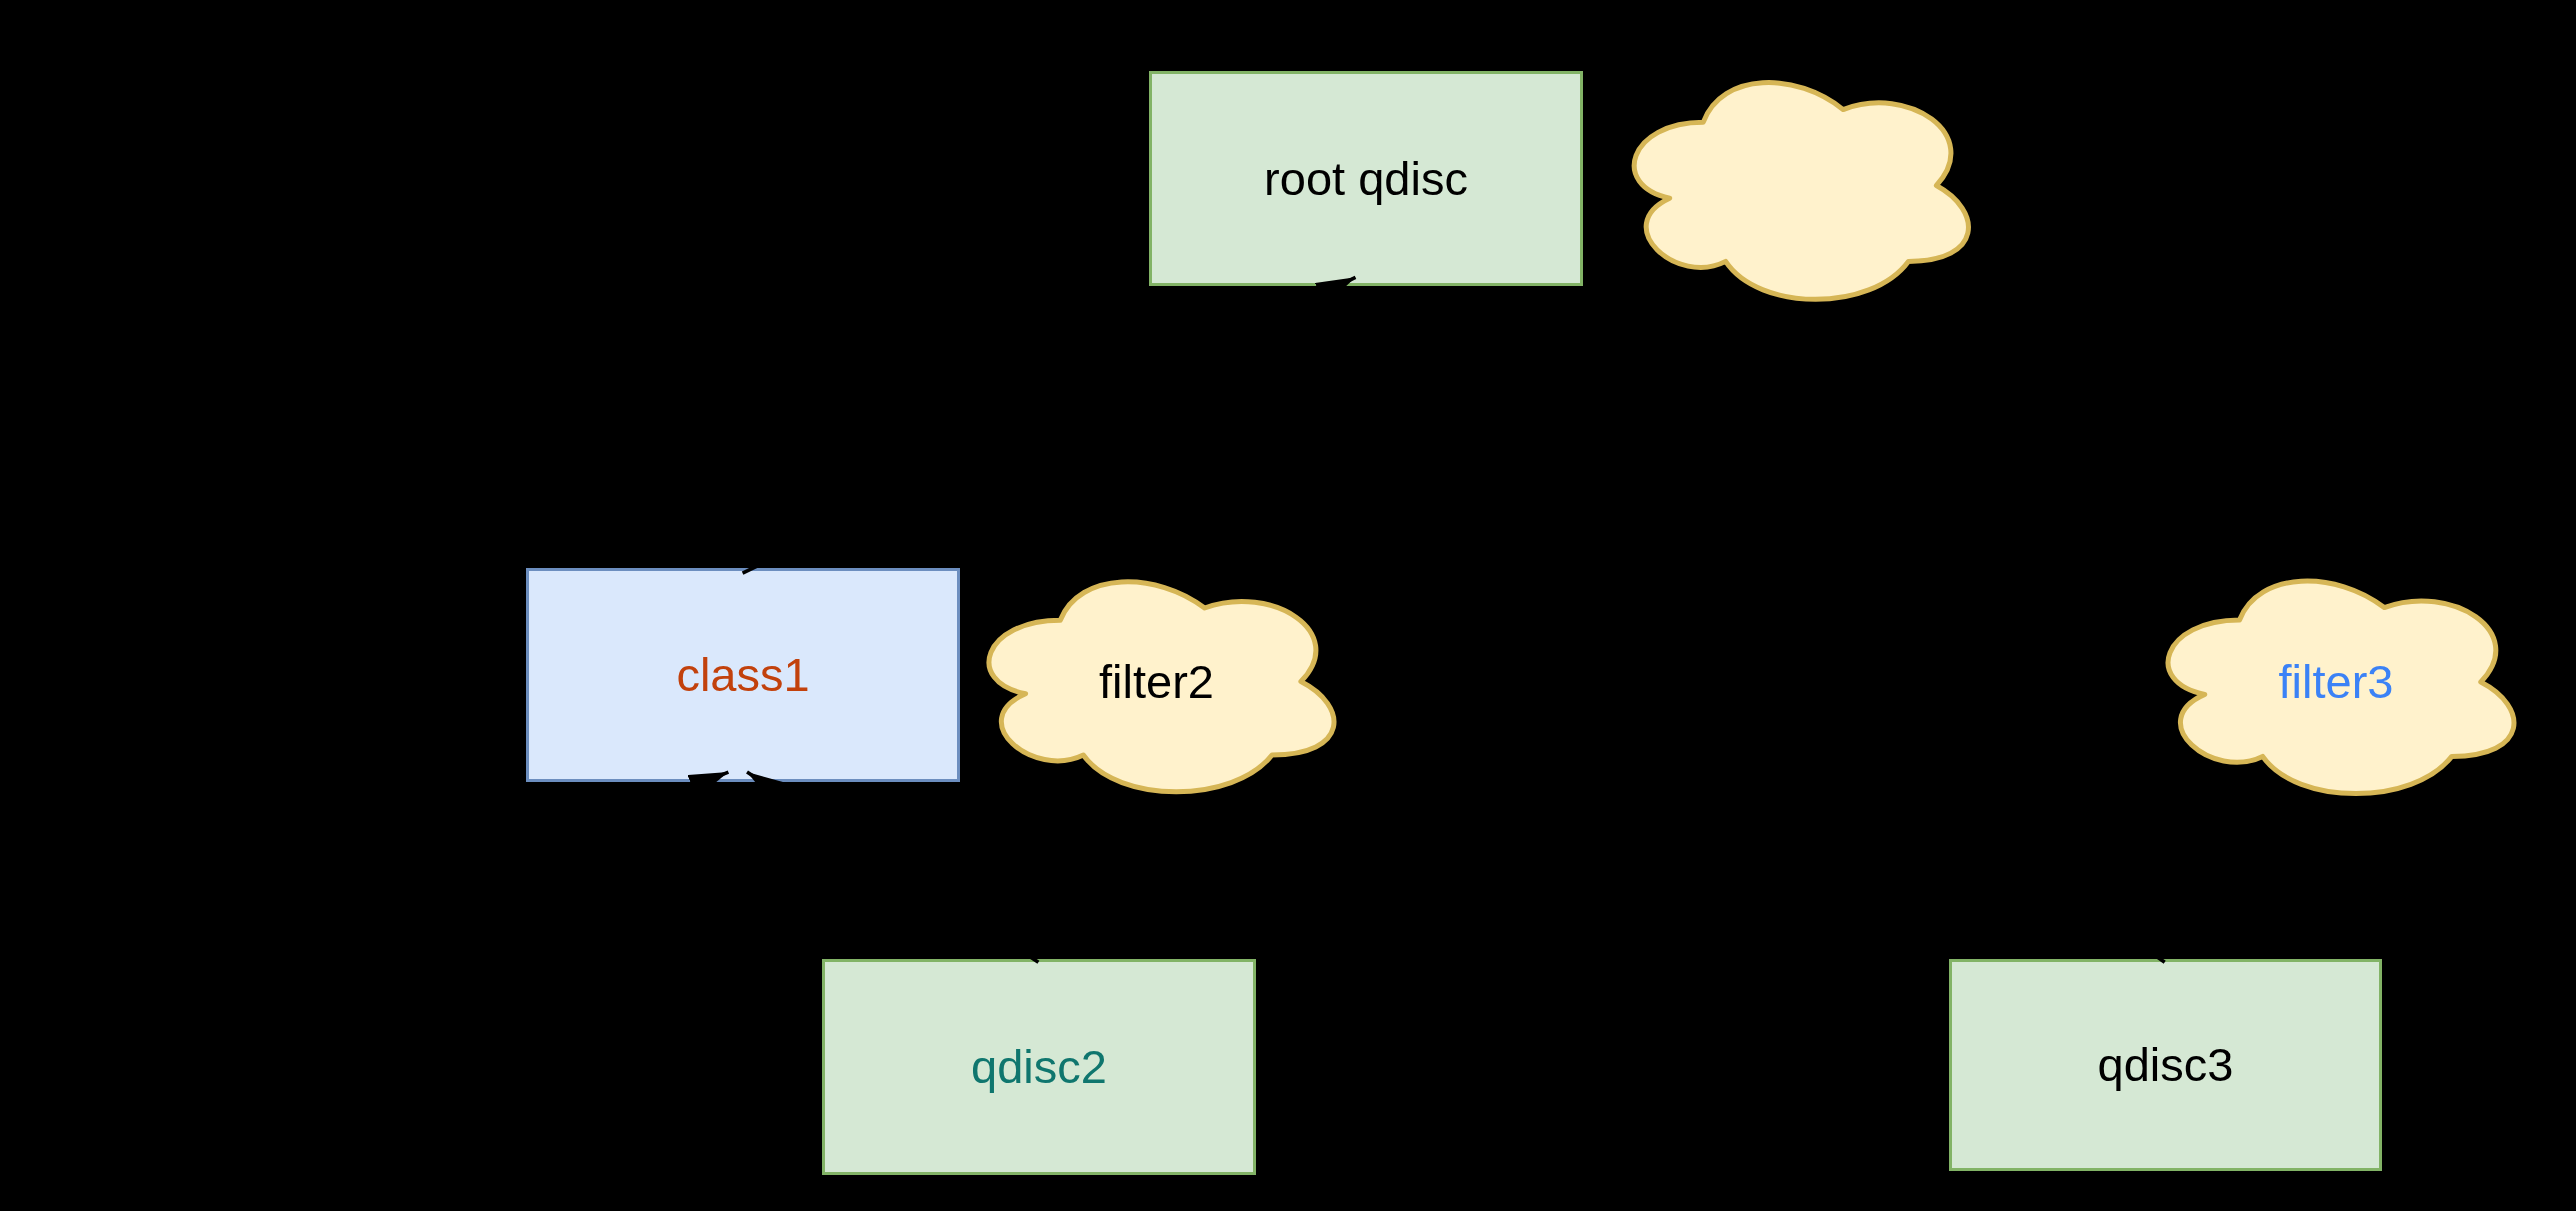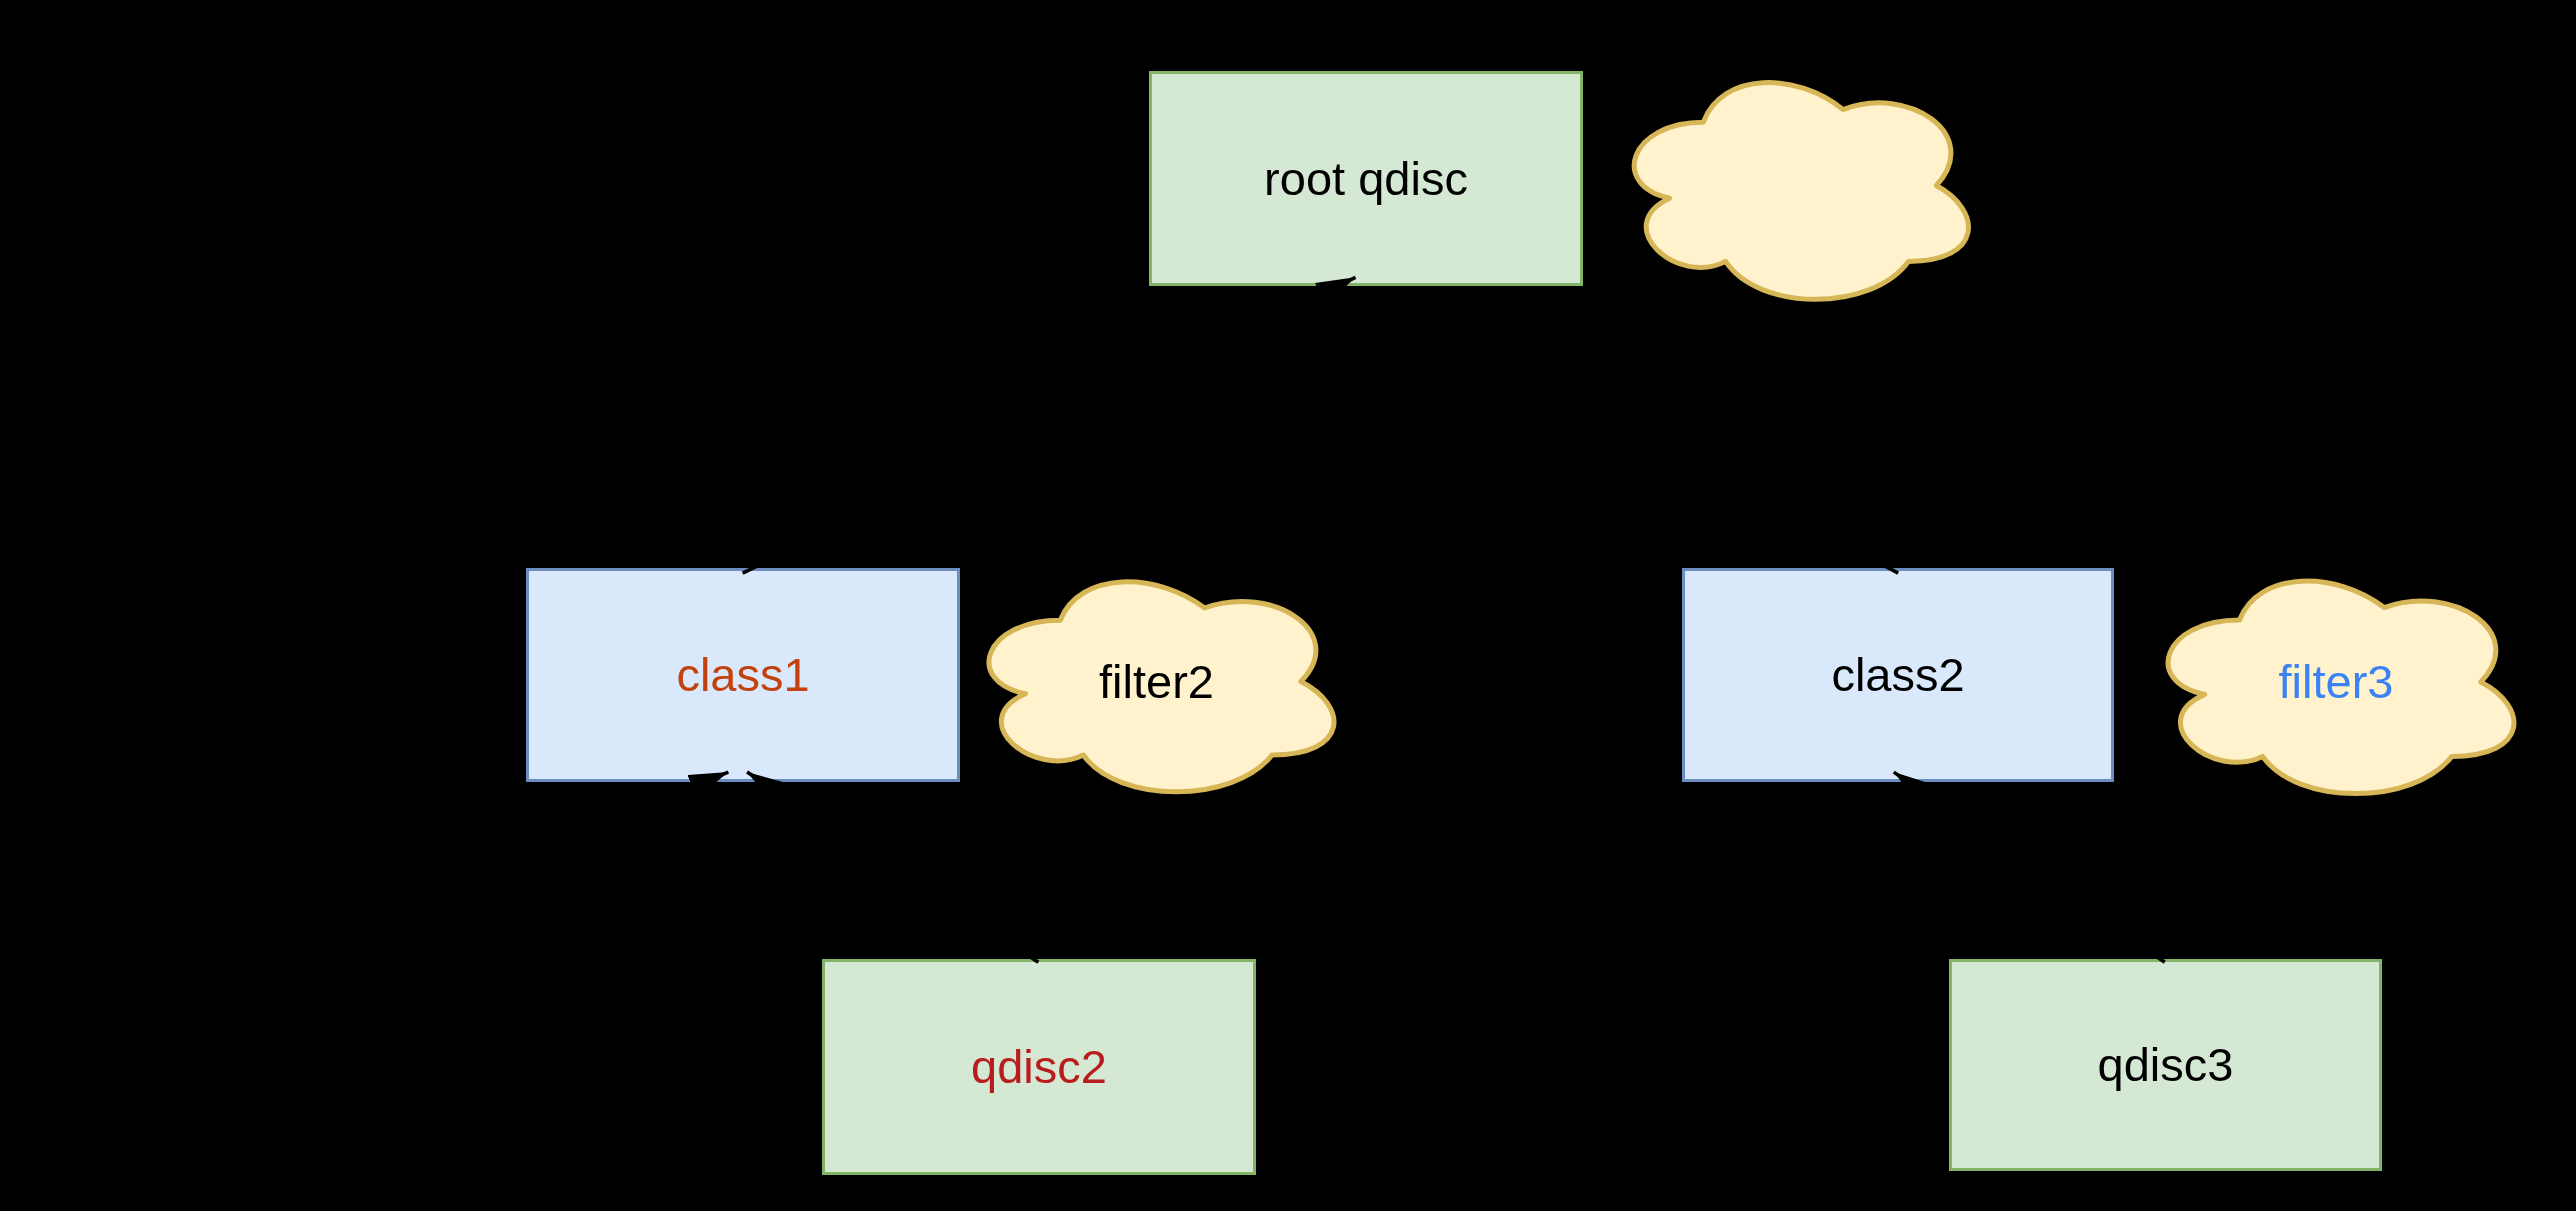--- a/index.html
+++ b/index.html
@@ -69,31 +69,28 @@
     </div>
     <div class="node rect" style="left: 526px; top: 568px; width: 434px; height: 214px; background: rgb(218, 232, 252); border-color: rgb(108, 142, 191);">
       <span class="label" style="color: #c2410c;">class1</span>
     </div>
     <div class="node cloud" style="left: 964px; top: 559px; width: 385px; height: 245px;">
       <svg class="cloud-svg" viewBox="0 0 120 80" preserveAspectRatio="none">
         <path d="M30,20 C6,20 0,40 19.2,44 C0,52.8 21.6,72 37.2,64 C48,80 84,80 96,64 C120,64 120,48 105,40 C120,24 96,8 75,16 C60,4 36,4 30,20 Z" fill="#fff2cc" stroke="#d6b656" stroke-width="5" stroke-linejoin="round" vector-effect="non-scaling-stroke"></path>
       </svg>
       <span class="label" style="color: rgb(0, 0, 0);">filter2</span>
     </div>
-    <div class="node rect" style="left: 1682px; top: 568px; width: 432px; height: 214px; background: rgb(218, 232, 252); border-color: rgb(108, 142, 191);">
-      <span class="label" style="color: rgb(0, 0, 0);">class2</span>
-    </div>
     <div class="node cloud" style="left: 2143px; top: 558px; width: 386px; height: 248px;">
       <svg class="cloud-svg" viewBox="0 0 120 80" preserveAspectRatio="none">
         <path d="M30,20 C6,20 0,40 19.2,44 C0,52.8 21.6,72 37.2,64 C48,80 84,80 96,64 C120,64 120,48 105,40 C120,24 96,8 75,16 C60,4 36,4 30,20 Z" fill="#fff2cc" stroke="#d6b656" stroke-width="5" stroke-linejoin="round" vector-effect="non-scaling-stroke"></path>
       </svg>
       <span class="label" style="color: #3b82f6;">filter3</span>
     </div>
     <div class="node rect" style="left: 822px; top: 959px; width: 434px; height: 216px; background: rgb(213, 232, 212); border-color: rgb(130, 179, 102);">
-      <span class="label" style="color: #b91c1c;">qdisc2</span>
+      <span class="label" style="color: #0f766e;">qdisc2</span>
     </div>
     <div class="node rect" style="left: 1949px; top: 959px; width: 433px; height: 212px; background: rgb(213, 232, 212); border-color: rgb(130, 179, 102);">
       <span class="label" style="color: rgb(0, 0, 0);">qdisc3</span>
     </div>
     <svg class="edges-layer" width="2576" height="1212" viewBox="0 0 2900 1364">
       <defs>
         <marker id="arw" markerUnits="userSpaceOnUse" markerWidth="60" markerHeight="40" refX="44" refY="14" orient="auto">
           <path d="M0,0 L44,14 L0,28 Z" fill="#000000"></path>
         </marker>
       </defs>

